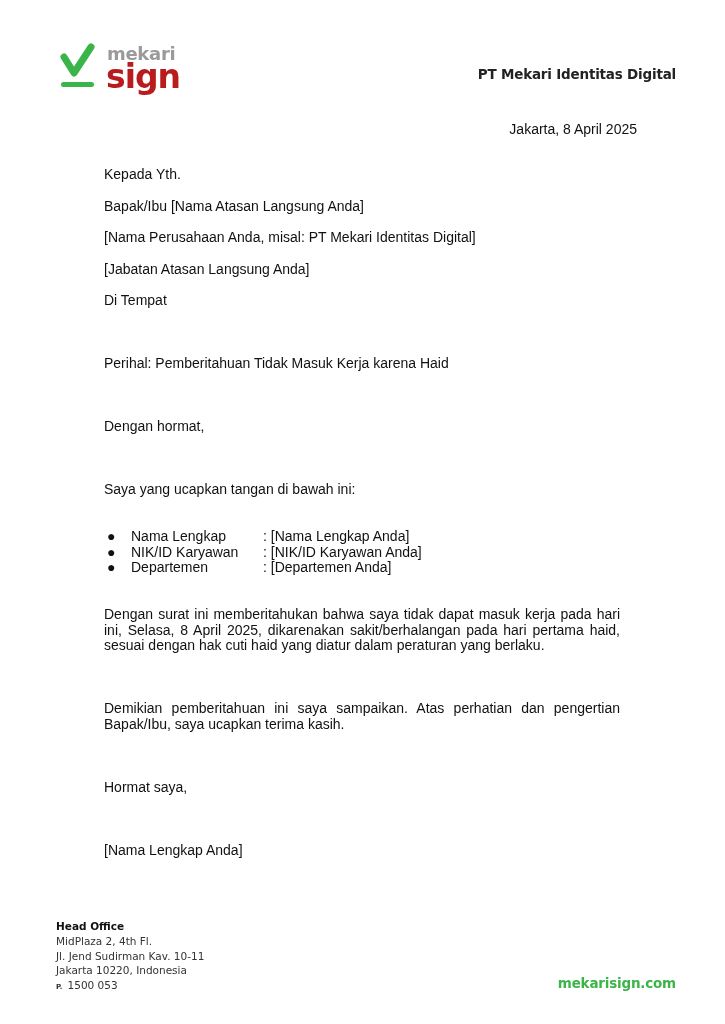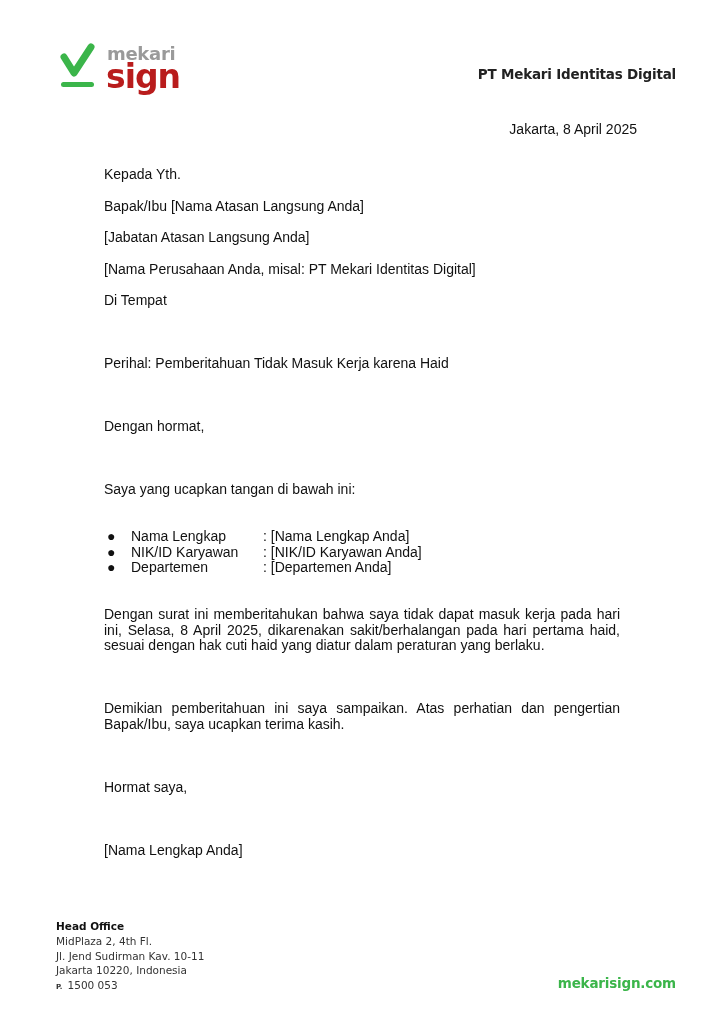--- a/index.html
+++ b/index.html
@@ -43,22 +43,22 @@
 </div>
 
 <div class="company">PT Mekari Identitas Digital</div>
 
 <div class="date">Jakarta, 8 April 2025</div>
 
 <div class="content">
   <div>
     <p>Kepada Yth.</p>
     <p>Bapak/Ibu [Nama Atasan Langsung Anda]</p>
+    <p>[Nama Perusahaan Anda, misal: PT Mekari Identitas Digital]</p>
     <p>[Jabatan Atasan Langsung Anda]</p>
-    <p>[Nama Perusahaan Anda, misal: PT Mekari Identitas Digital]</p>
     <p>Di Tempat</p>
   </div>
   <div class="gap"></div>
   <p>Perihal: Pemberitahuan Tidak Masuk Kerja karena Haid</p>
   <div class="gap"></div>
   <p>Dengan hormat,</p>
   <div class="gap"></div>
   <p>Saya yang ucapkan tangan di bawah ini:</p>
   <div class="gap"></div>
   <div class="bullets">

